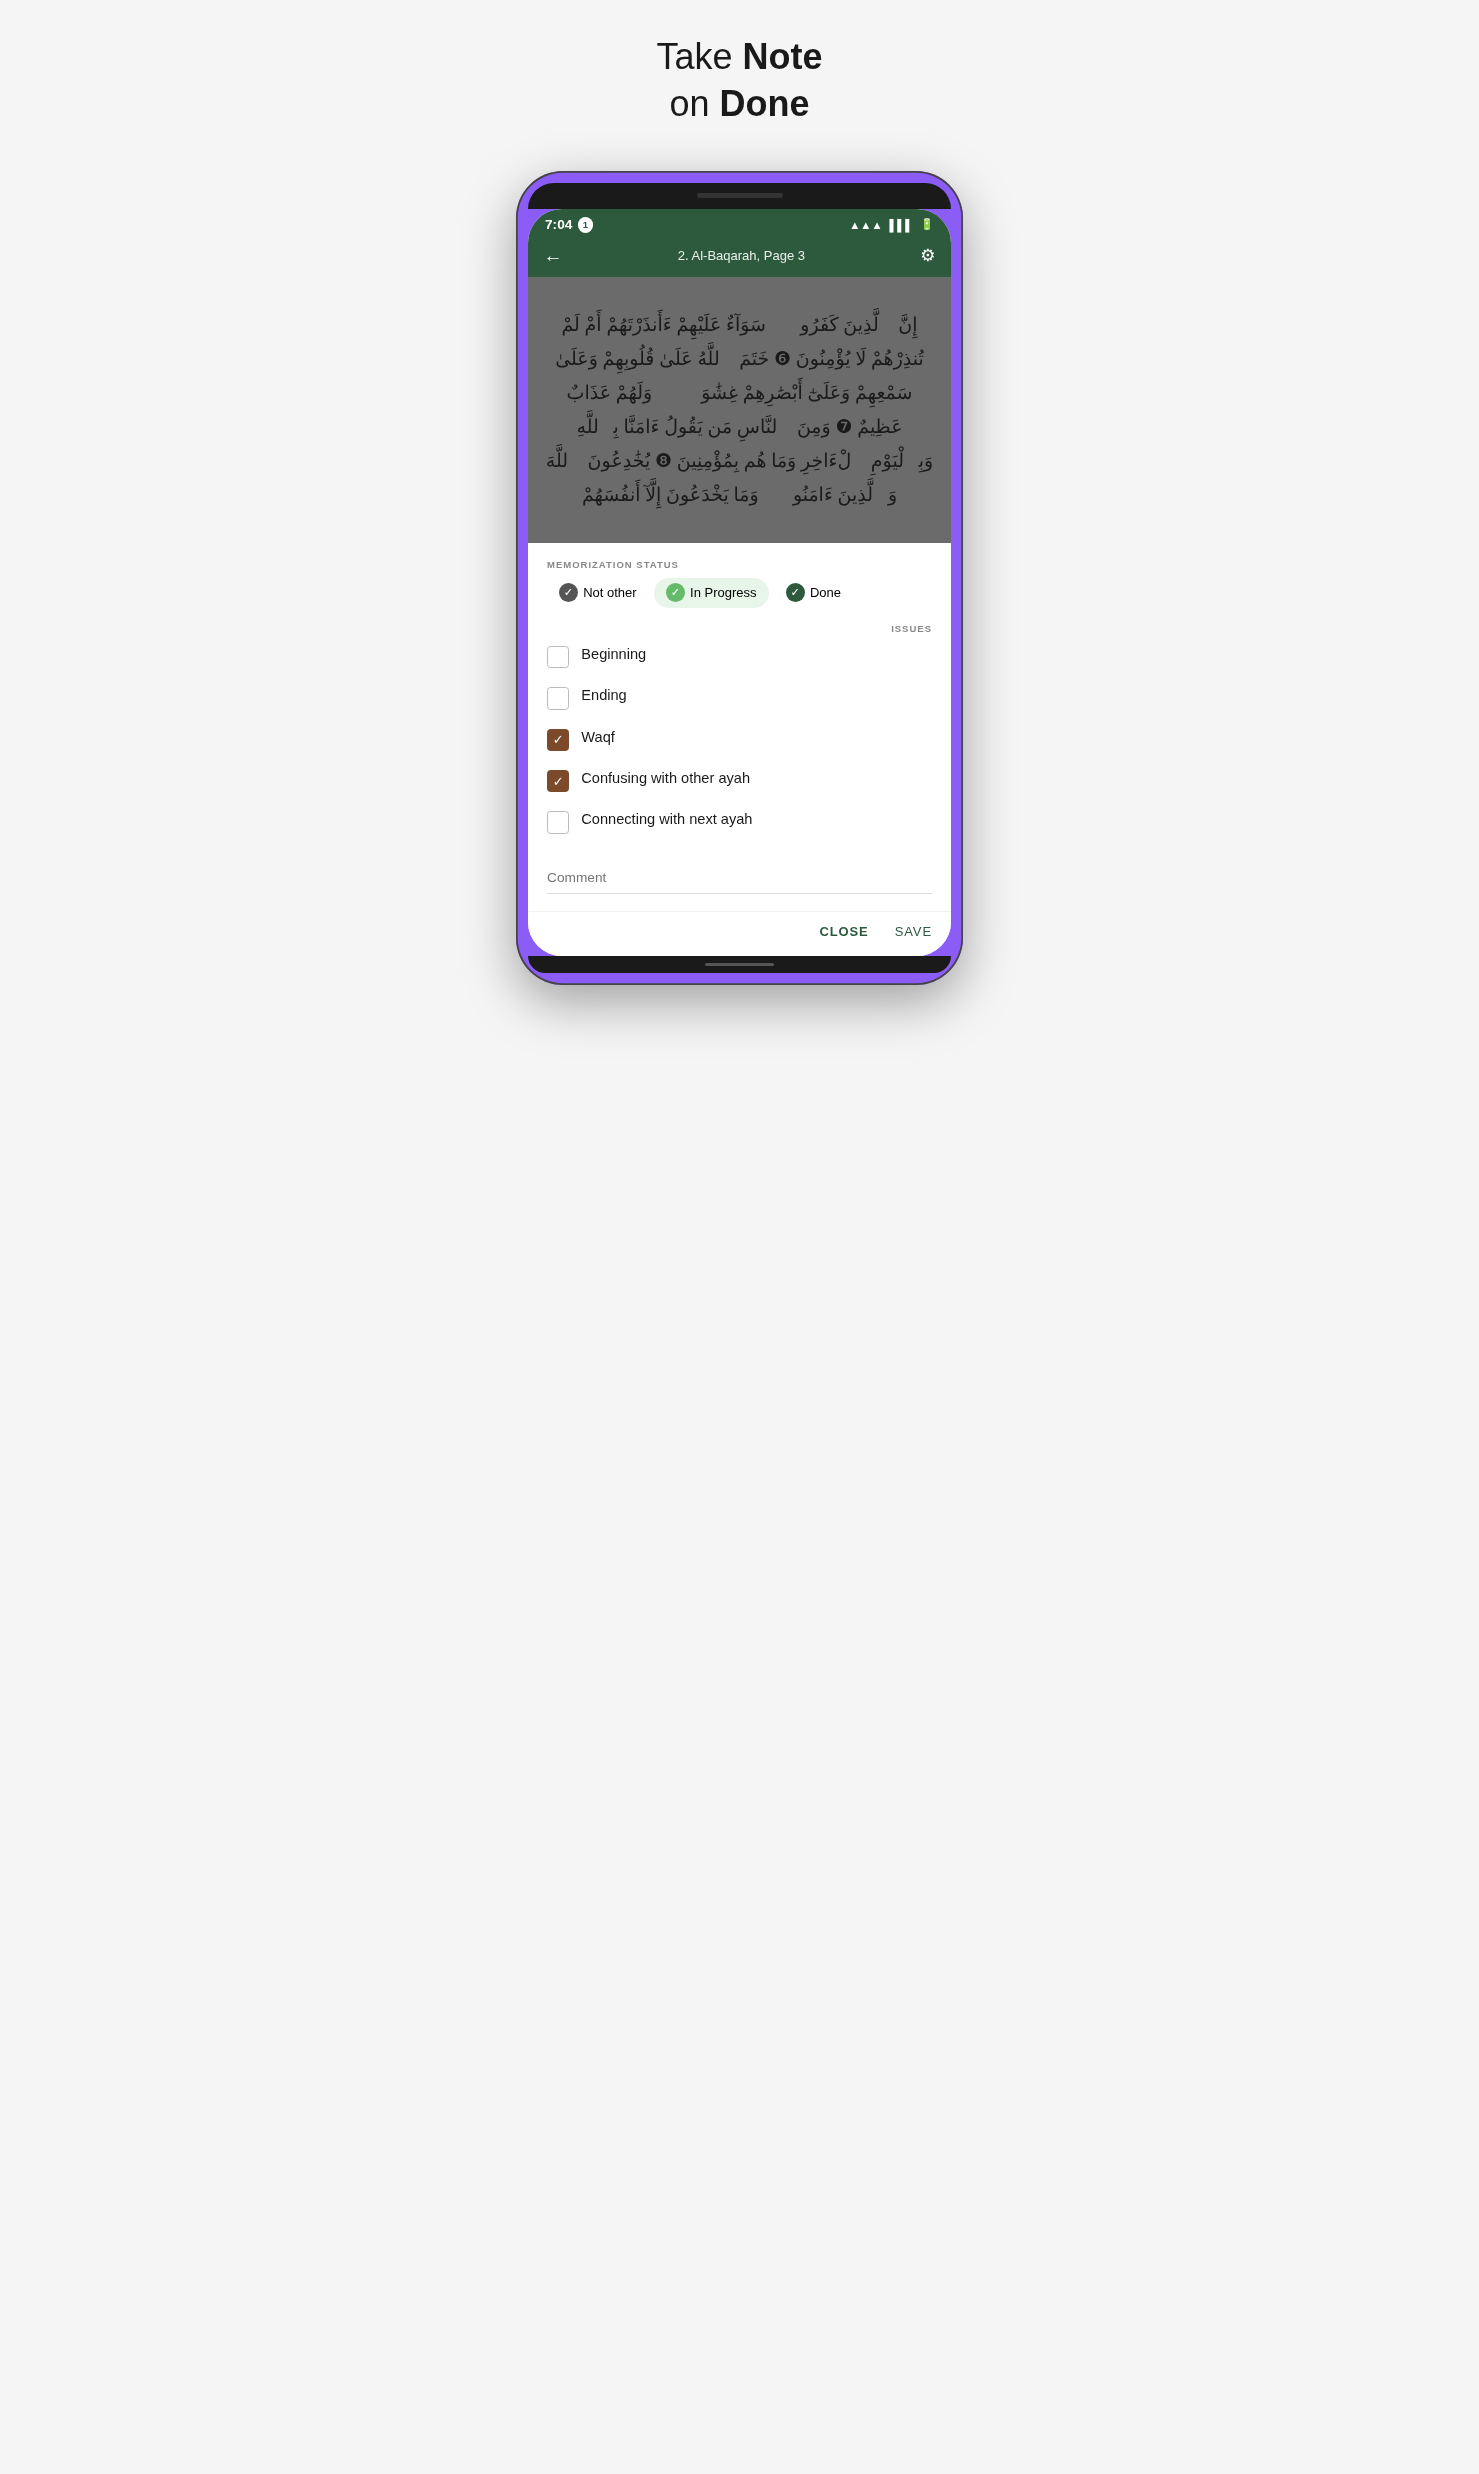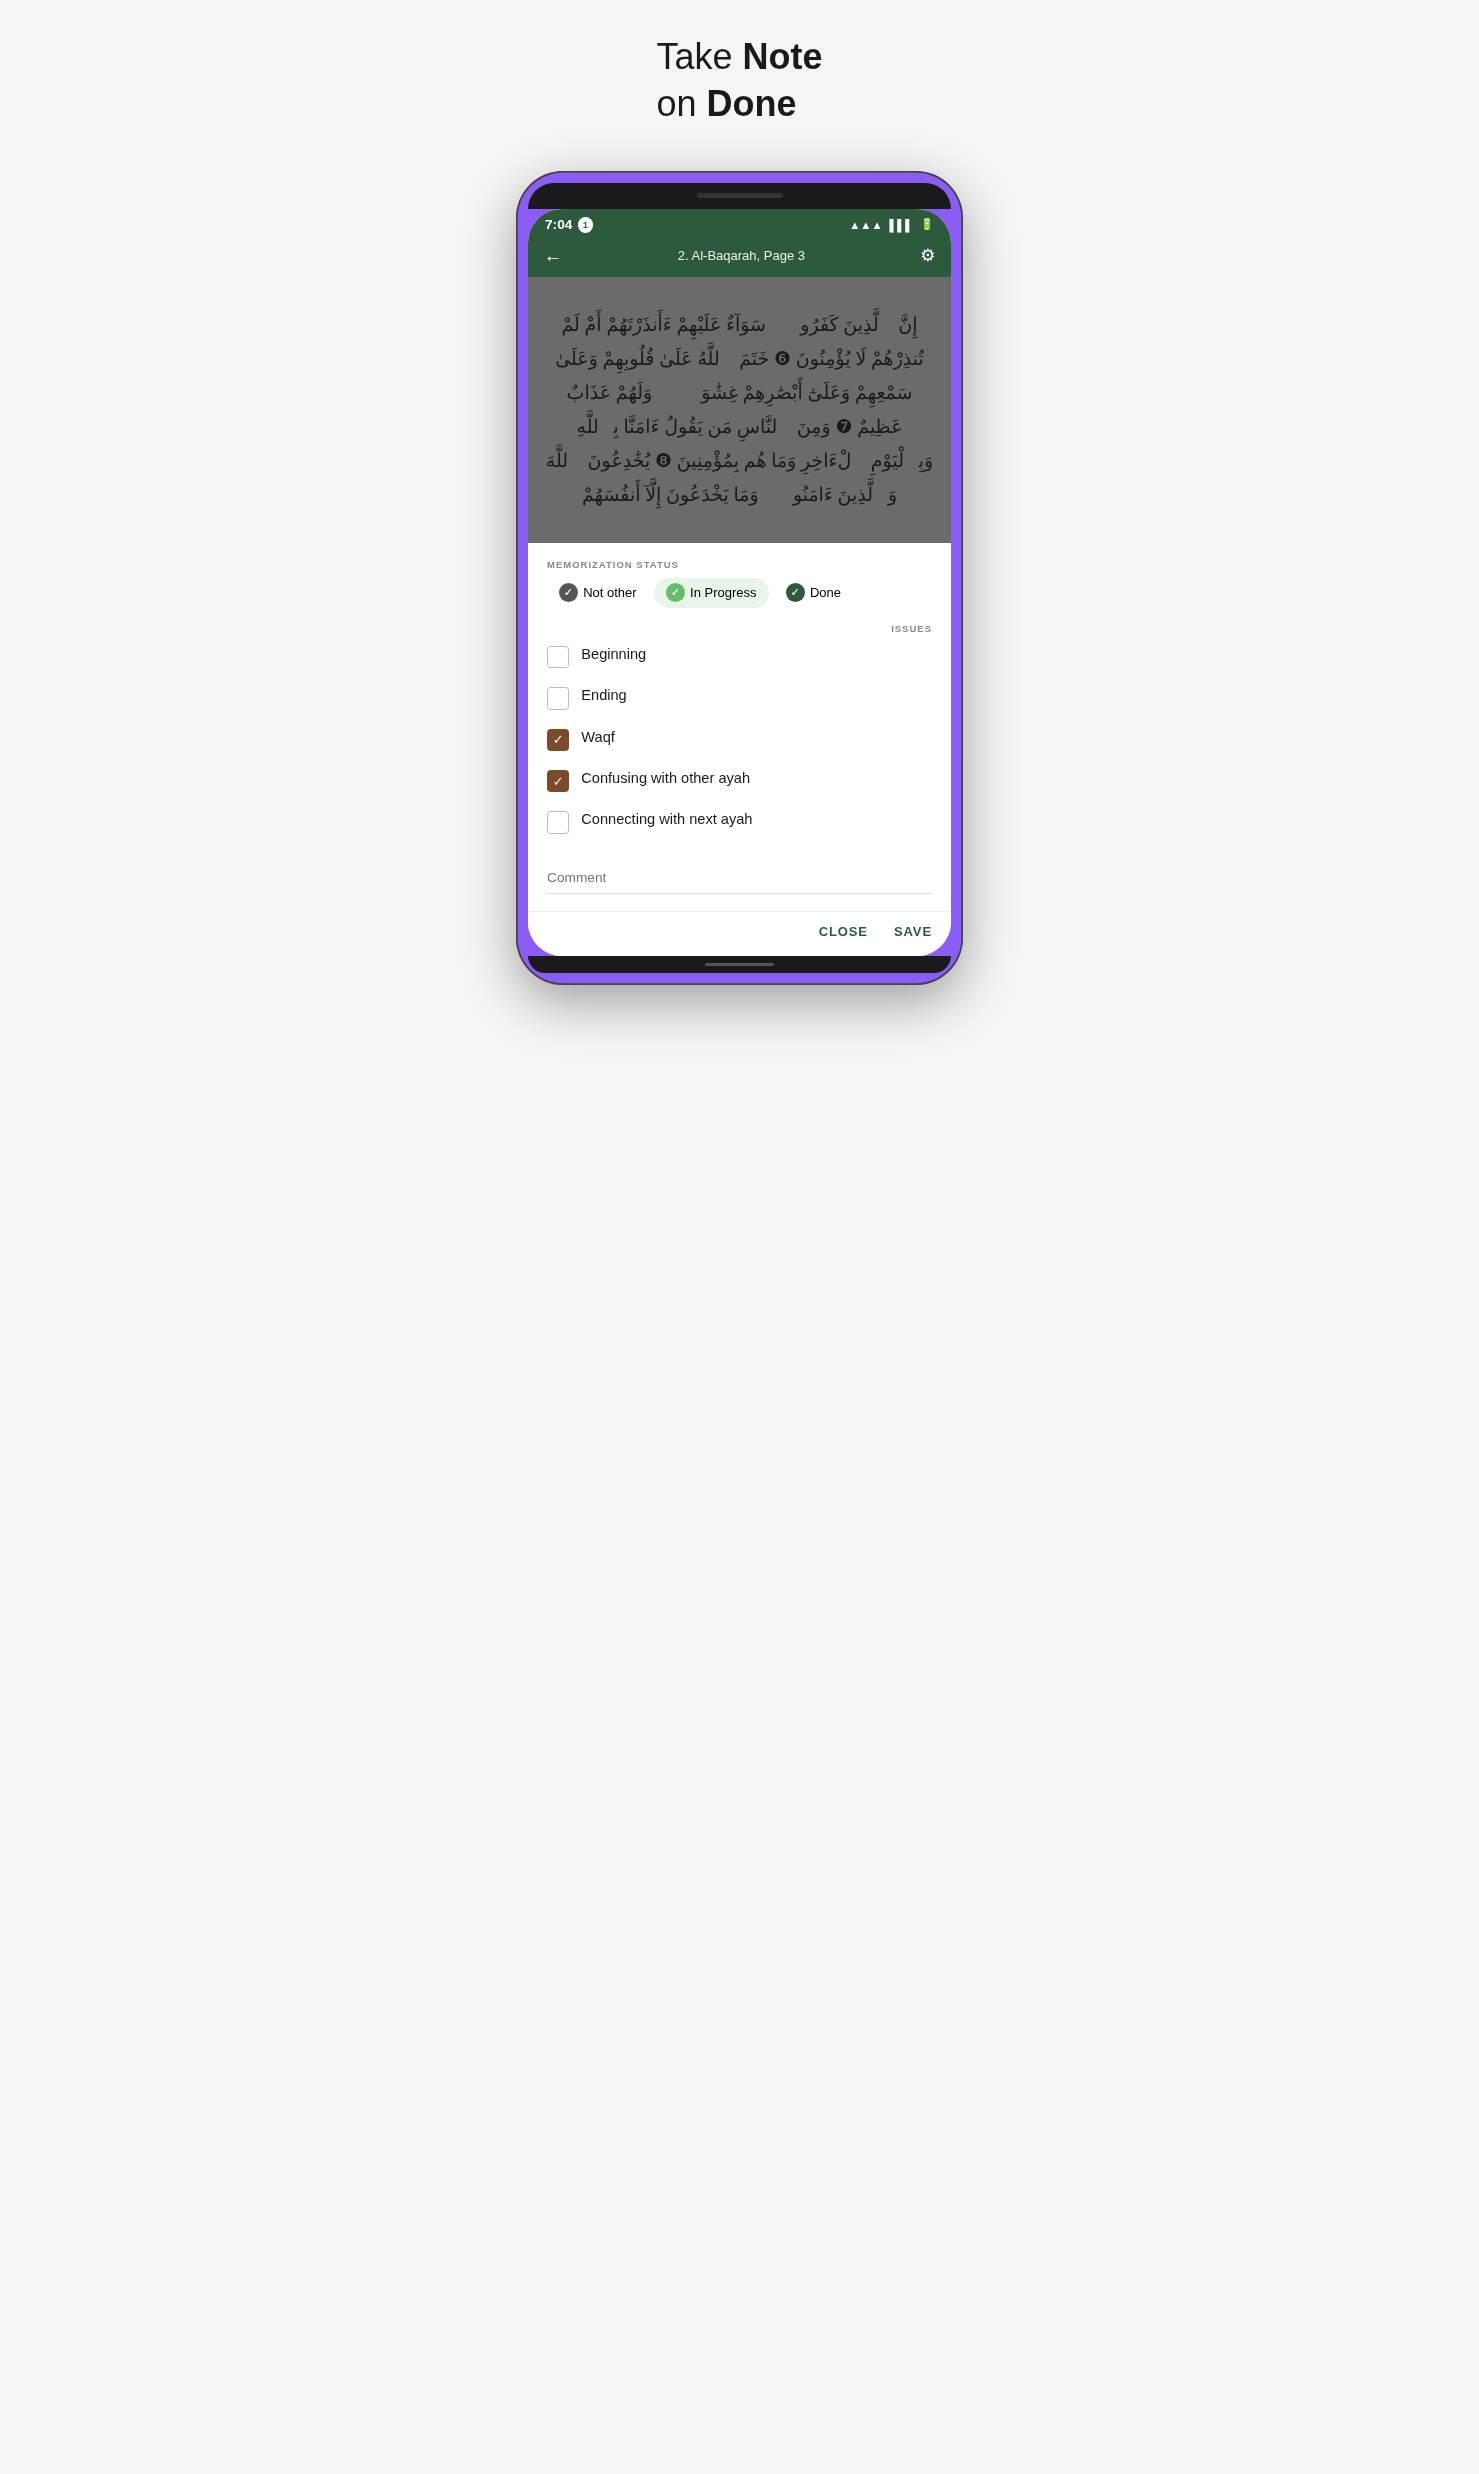--- a/index.html
+++ b/index.html
@@ -8,20 +8,21 @@
       background: #f5f5f5;
       display: flex;
       flex-direction: column;
       align-items: center;
       min-height: 100vh;
       font-family: -apple-system, BlinkMacSystemFont, 'Segoe UI', sans-serif;
       padding: 34px 17px;
     }
 
     .page-title {
+      text-align: center;
       font-size: 36px;
       font-weight: 300;
       color: #1a1a1a;
       margin-bottom: 43px;
       line-height: 1.3;
     }
 
     .page-title strong {
       font-weight: 700;
     }
@@ -279,21 +280,21 @@
       color: #2d5a3d;
       letter-spacing: 0.9px;
       background: none;
       border: none;
       cursor: pointer;
       text-transform: uppercase;
     }
 
     .btn-save {
       font-size: 13px;
-      font-weight: 700;
+      font-weight: 400;
       color: #2d5a3d;
       letter-spacing: 0.9px;
       background: none;
       border: none;
       cursor: pointer;
       text-transform: uppercase;
     }
 
     .phone-bottom {
       height: 17px;

